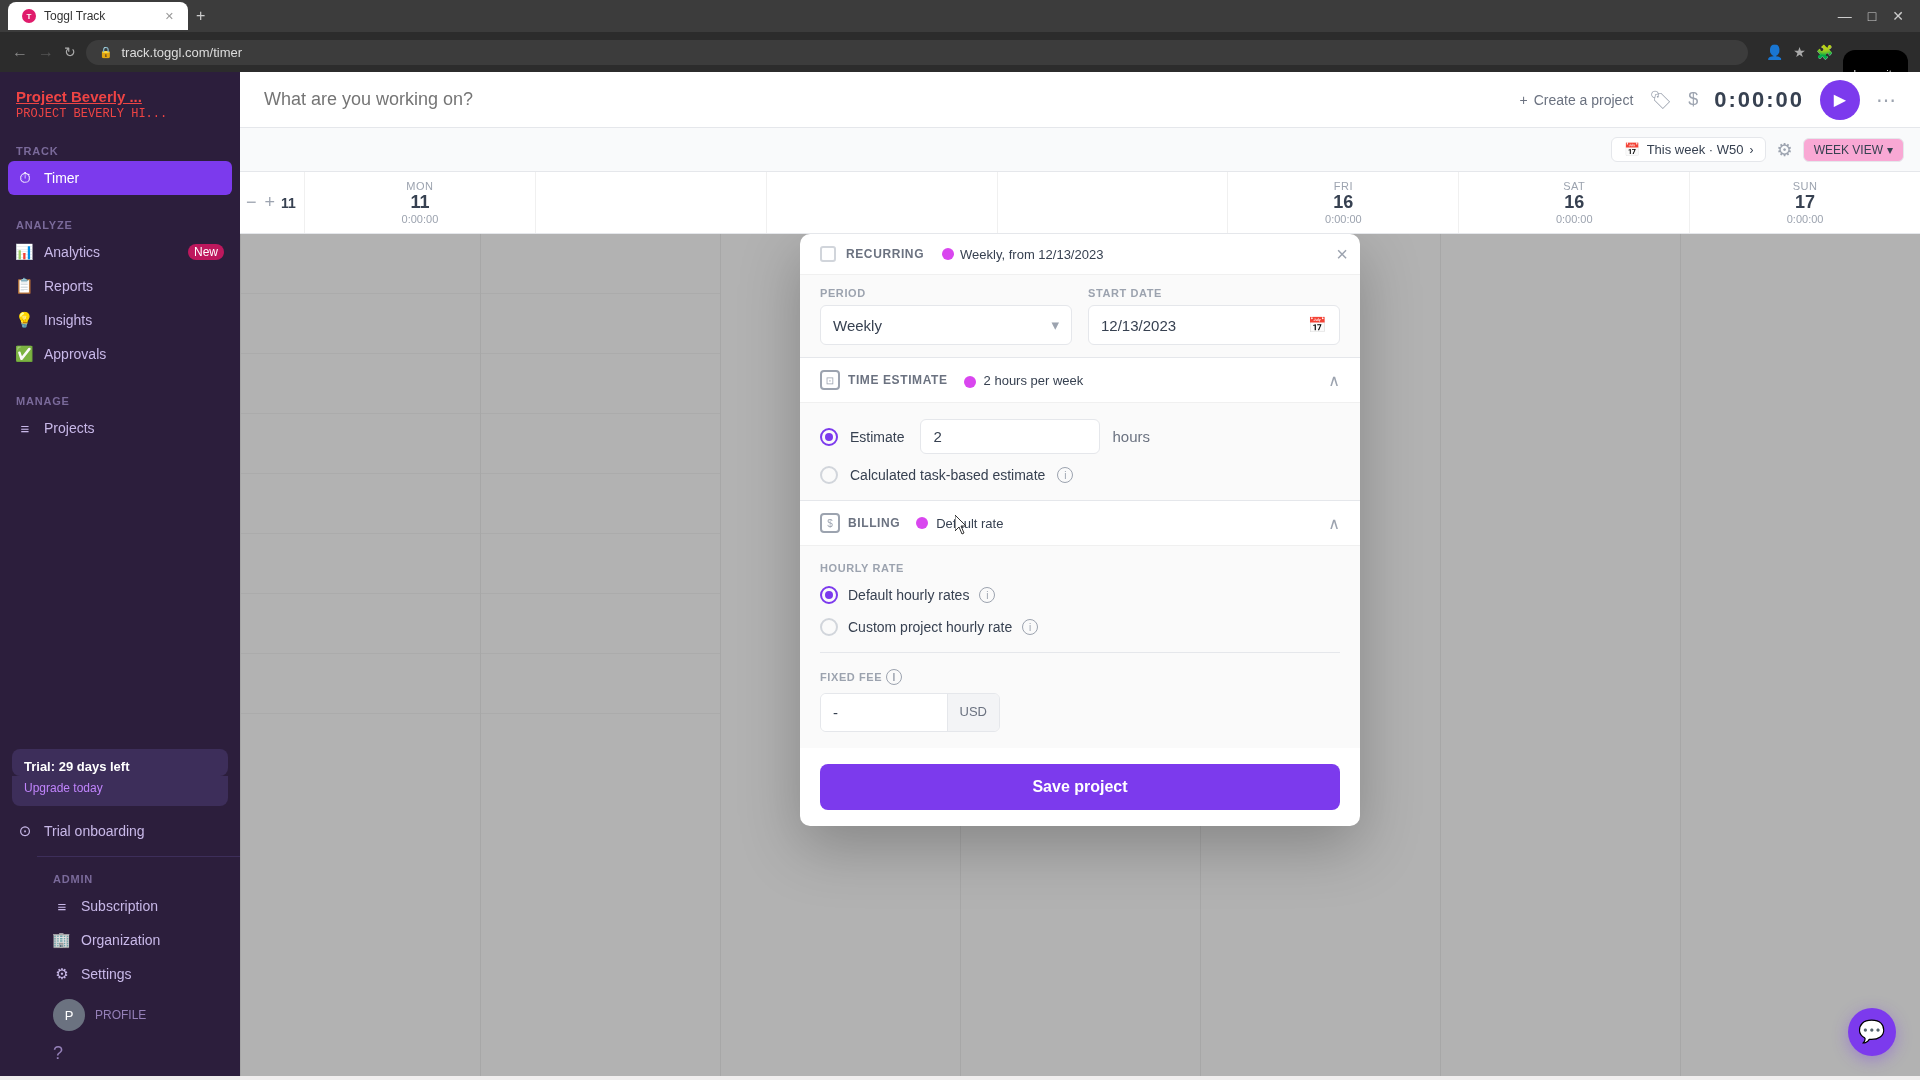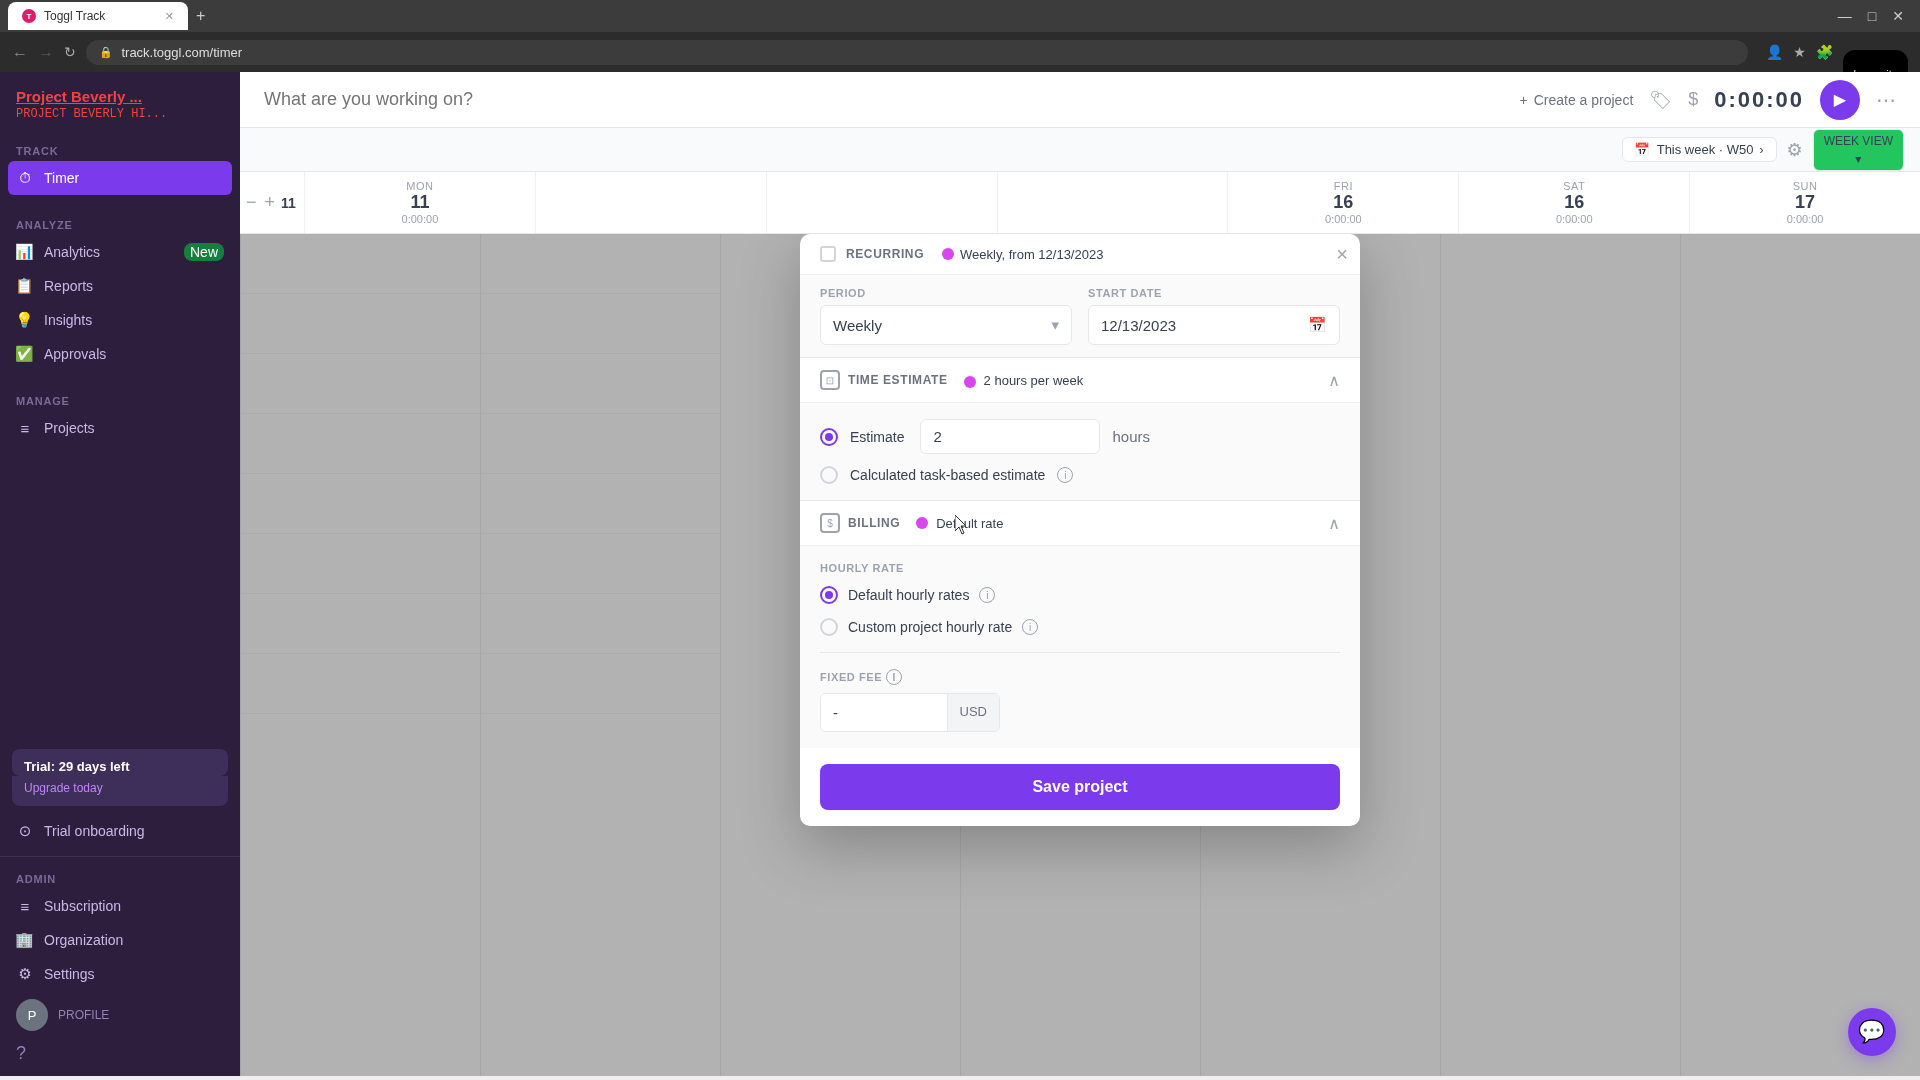--- a/index.html
+++ b/index.html
@@ -11,21 +11,21 @@
     
     .sidebar { width: 240px; background: #2c1e3c; color: #c8b8e8; flex-shrink: 0; display: flex; flex-direction: column; overflow: hidden; }
     .sidebar-header { padding: 16px 16px 8px; }
     .workspace-name { color: #ef4444; font-size: 15px; font-weight: 600; display: flex; align-items: center; gap: 6px; text-decoration: underline; }
     .workspace-sub { color: #ef4444; font-size: 12px; margin-top: 2px; font-family: Liberation Mono, monospace; }
     .sidebar-section { padding: 8px 0; }
     .sidebar-section-label { font-size: 11px; font-weight: 700; color: #7a6a9a; padding: 8px 16px 4px; letter-spacing: 0.8px; text-transform: uppercase; }
     .sidebar-item { display: flex; align-items: center; gap: 10px; padding: 8px 16px; cursor: pointer; font-size: 14px; color: #c8b8e8; border-radius: 0; transition: background 0.1s; }
     .sidebar-item.active { background: #7c3aed; color: #fff; border-radius: 6px; margin: 0 8px; padding: 8px; }
     .sidebar-item-icon { width: 18px; height: 18px; display: flex; align-items: center; justify-content: center; font-size: 15px; }
-    .badge-new { background: #15803d; color: white; font-size: 14px; padding: 1px 6px; border-radius: 8px; margin-left: auto; }
+    .badge-new { background: #be185d; color: white; font-size: 12px; padding: 1px 6px; border-radius: 8px; margin-left: auto; }
 
     
     .content-area { flex: 1; background: #fff; display: flex; flex-direction: column; }
 
     
     .topbar { height: 56px; background: #fff; border-bottom: 1px solid #e5e7eb; display: flex; align-items: center; padding: 0 24px; gap: 16px; }
     .create-project-btn { display: flex; align-items: center; gap: 6px; color: #6b7280; font-size: 14px; cursor: pointer; }
 
     
     .modal-overlay { position: absolute; inset: 0; background: rgba(0,0,0,0.3); z-index: 100; display: flex; justify-content: center; align-items: flex-start; padding-top: 0; }
@@ -112,21 +112,21 @@
       <div style="margin: 8px 12px 8px;">
         <div style="color:#fff; font-size:13px; font-weight:600; background:#3d2e5a; border-radius:8px; padding:10px 12px 2px;">Trial: 29 days left</div>
         <div style="background:#3d2e5a; border-radius:0 0 8px 8px; padding:2px 12px 10px;">
           <a style="color:#c084fc; font-size:12px; cursor:pointer; text-decoration:none;">Upgrade today</a>
         </div>
       </div>
       <div class="sidebar-item" style="margin-bottom:8px;">
         <span class="sidebar-item-icon">⊙</span>
         <span>Trial onboarding</span>
       </div>
-      <div style="border-top: 1px solid #3d2e5a; padding: 8px 0;">
+      <div style="border-top: 1px solid #3d2e5a; padding: 8px 0; margin-left: 37px;">
         <div class="sidebar-section-label">ADMIN</div>
         <div class="sidebar-item">
           <span class="sidebar-item-icon">≡</span>
           <span>Subscription</span>
         </div>
         <div class="sidebar-item">
           <span class="sidebar-item-icon">🏢</span>
           <span>Organization</span>
         </div>
         <div class="sidebar-item">
@@ -159,21 +159,21 @@
       <div style="color:#9ca3af; font-size:20px; cursor:pointer;">⋯</div>
     </div>
 
     <div style="display:flex; align-items:center; height:44px; padding:0 16px; background:#f9fafb; border-bottom:1px solid #e5e7eb; justify-content:flex-end; gap:10px;">
       <div style="display:flex; align-items:center; gap:6px; background:#fff; border:1px solid #e5e7eb; border-radius:6px; padding:4px 12px; font-size:13px; color:#374151; cursor:pointer;">
         <span>📅</span>
         <span>This week · W50</span>
         <span style="font-size:12px;">›</span>
       </div>
       <span style="color:#9ca3af; font-size:18px; cursor:pointer;">⚙</span>
-      <div style="display:flex; align-items:center; gap:4px; font-size:12px; color:#374151; background:#22c55e; border:1px solid #e5e7eb; border-radius:6px; padding:4px 10px; cursor:pointer;flex-direction:column;">
+      <div style="display:flex; align-items:center; gap:4px; font-size:12px; color:#374151; background:#f9a8d4; border:1px solid #e5e7eb; border-radius:6px; padding:4px 10px; cursor:pointer;">
         <span>WEEK VIEW</span>
         <span>▾</span>
       </div>
     </div>
 
     <div style="display:flex; border-bottom:1px solid #e5e7eb; background:#fff;">
       <div style="width:64px; flex-shrink:0; display:flex; align-items:center; gap:4px; padding:0 4px;">
         <span style="color:#9ca3af; font-size:18px; cursor:pointer; padding:0 2px;">−</span>
         <span style="color:#9ca3af; font-size:18px; cursor:pointer; padding:0 2px;">+</span>
         <span style="font-size:14px; font-weight:700; color:#374151;">11</span>

